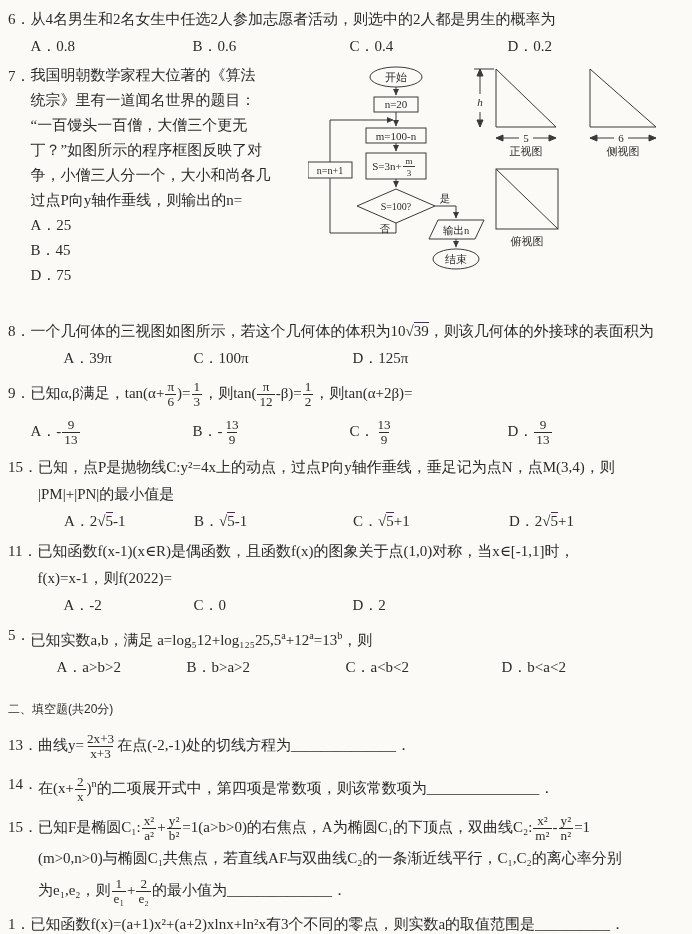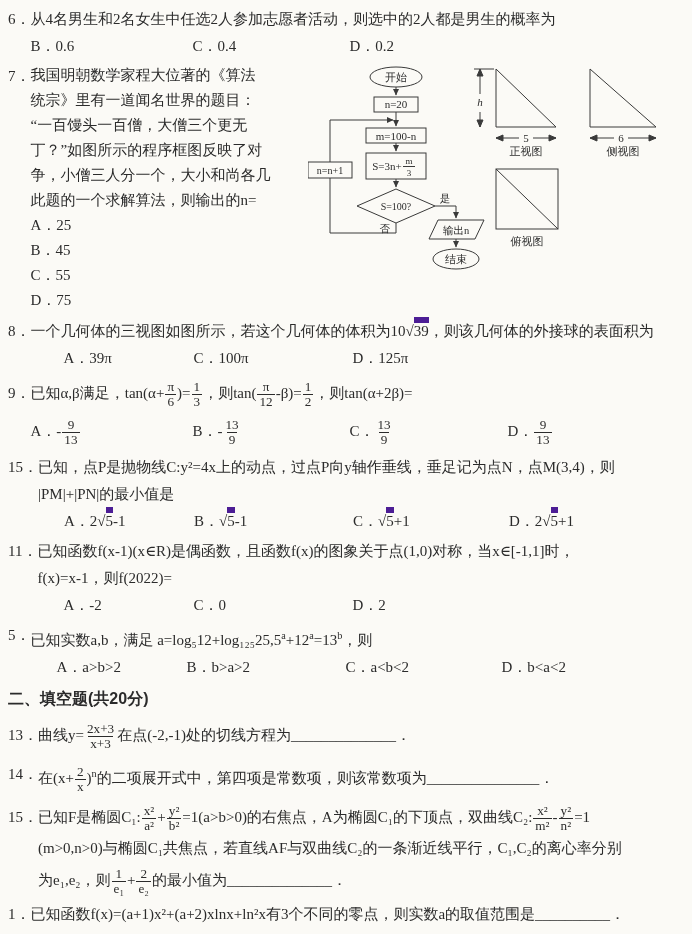--- a/index.html
+++ b/index.html
@@ -20,62 +20,62 @@
   .opts{display:grid}
   .opts-a{grid-template-columns:162px 157px 158px 1fr}
   .opts-b{grid-template-columns:130px 159px 156px 1fr;padding-left:33px}
   .opts-b2{grid-template-columns:130px 159px 156px 1fr;padding-left:26px}
   .opt{line-height:27px}
   .opts-m .opt{line-height:40px}
   .frac{display:inline-flex;flex-direction:column;align-items:center;vertical-align:middle;line-height:1.1;font-size:0.88em;margin:0 1px;text-align:center}
   .fnum{padding:0 2px}
   .fden{border-top:1px solid #2b2b2b;padding:0 2px}
   .sqrt{white-space:nowrap}
-  .sbar{border-top:6px solid #4c1d95}
+  .sbar{border-top:1px solid #4c1d95}
   sup{font-size:0.68em}
-  .sect{font-weight:bold;font-size:16px;line-height:30px;margin:3px 0 3px 0;font-family:"Liberation Sans","DejaVu Sans",sans-serif}
+  .sect{font-weight:normal;font-size:12px;line-height:30px;margin:13px 0 3px 0;font-family:"Liberation Sans","DejaVu Sans",sans-serif}
   .q7text{width:300px}
   .q7text .line{line-height:25px;white-space:nowrap}
   .q7opts .line{line-height:25px}
   .fc{position:absolute;left:300px;top:2px}
   .tv{position:absolute;left:458px;top:0}
   svg text{font-family:"Liberation Serif","DejaVu Serif",serif;fill:#2b2b2b}
 </style>
 </head>
 <body>
 
 <div class="page">
 
   <div class="q">
     <span class="qnum">6．</span>
     <div class="qbody">
       <div class="line">从4名男生和2名女生中任选2人参加志愿者活动，则选中的2人都是男生的概率为</div>
       <div class="opts opts-a">
+        <span class="opt">A．0.8</span>
         <span class="opt">B．0.6</span>
         <span class="opt">C．0.4</span>
         <span class="opt">D．0.2</span>
       </div>
     </div>
   </div>
 
   <div class="q rel">
     <span class="qnum">7．</span>
     <div class="qbody">
       <div class="q7text">
         <div class="line">我国明朝数学家程大位著的《算法</div>
         <div class="line">统宗》里有一道闻名世界的题目：</div>
         <div class="line">“一百馒头一百僧，大僧三个更无</div>
         <div class="line">丁？”如图所示的程序框图反映了对</div>
         <div class="line">争，小僧三人分一个，大小和尚各几</div>
-        <div class="line">此题的一个求解算法，则输出的n=</div>
+        <div class="line">过点P向y轴作垂线，则输出的n=</div>
       </div>
       <div class="q7opts">
         <div class="line">A．25</div>
         <div class="line">B．45</div>
-        <div class="line">C．55</div>
         <div class="line">D．75</div>
       </div>
     </div>
 
     <svg class="fc" width="180" height="245" viewBox="0 0 180 245">
       <defs>
         <marker id="ah" markerWidth="8" markerHeight="8" refX="6" refY="3" orient="auto" markerUnits="userSpaceOnUse">
           <path d="M0,0 L6.5,3 L0,6 Z" fill="#3a3a3a"></path>
         </marker>
       </defs>

